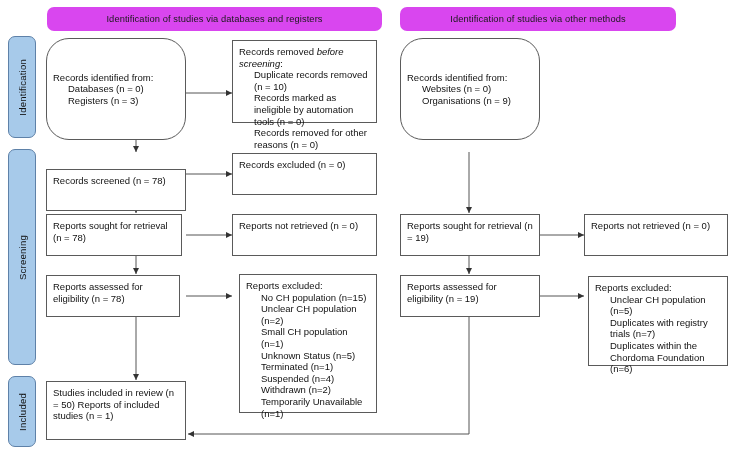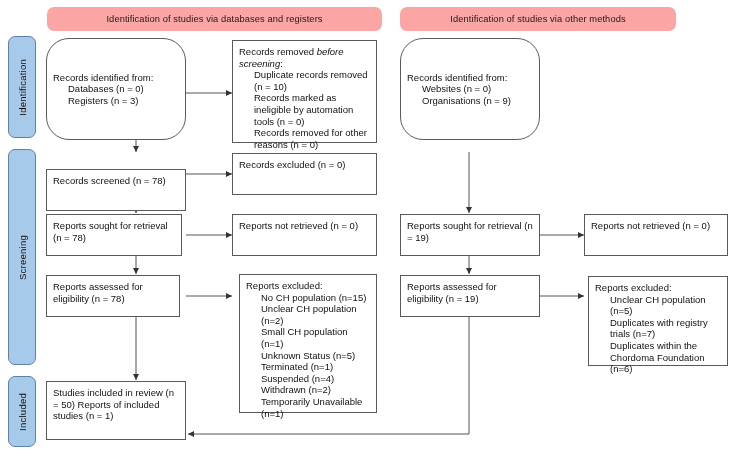--- a/index.html
+++ b/index.html
@@ -1,19 +1,19 @@
 <!DOCTYPE html>
 <html><head>
 <meta charset="utf-8">
 <style>
   html,body{margin:0;padding:0;background:#ffffff;}
   body{width:735px;height:456px;position:relative;overflow:hidden;
        font-family:"Liberation Sans","DejaVu Sans",sans-serif;color:#000;}
   #diagram{position:absolute;left:0;top:0;width:735px;height:456px;}
-  .hdr{position:absolute;background:#fca5a5;border-radius:7px;
+  .hdr{position:absolute;background:#d946ef;border-radius:7px;
        display:flex;align-items:center;justify-content:center;
        font-size:9.3px;color:#1a1a1a;letter-spacing:.1px;}
   .sidetab{position:absolute;background:#A7CAEA;border:1px solid #5E81A8;
            border-radius:7px;display:flex;align-items:center;justify-content:center;}
   .sidetab span{writing-mode:vertical-rl;transform:rotate(180deg);
                 font-size:9.6px;color:#111;white-space:nowrap;letter-spacing:.2px;}
   .bx{position:absolute;background:#fff;border:1px solid #5a5a5a;
       box-sizing:border-box;padding:5px 6px;font-size:9.5px;line-height:11.6px;
       color:#111;}
   .bx.pad-mid{display:flex;align-items:center;border-radius:23px;}
@@ -72,21 +72,21 @@
   </div>
 
   <div class="bx pad-mid" style="left:46px;top:38px;width:140px;height:102px;">
     <div class="inner">
       <span>Records identified from:</span>
       <span class="ind">Databases (n = 0)</span>
       <span class="ind">Registers (n = 3)</span>
     </div>
   </div>
 
-  <div class="bx" style="left:232px;top:40px;width:145px;height:103px;">
+  <div class="bx" style="left:232px;top:40px;width:145px;height:83px;">
     <div class="inner">
       <span><span>Records removed </span><span class="it">before screening</span><span>:</span></span>
       <span class="ind">Duplicate records removed  (n = 10)</span>
       <span class="ind">Records marked as ineligible by automation tools (n = 0)</span>
       <span class="ind">Records removed for other reasons (n = 0)</span>
     </div>
   </div>
 
   <div class="bx" style="left:46px;top:153px;width:140px;height:42px;margin-top:16px;">
     <span>Records screened (n = 78)</span>

